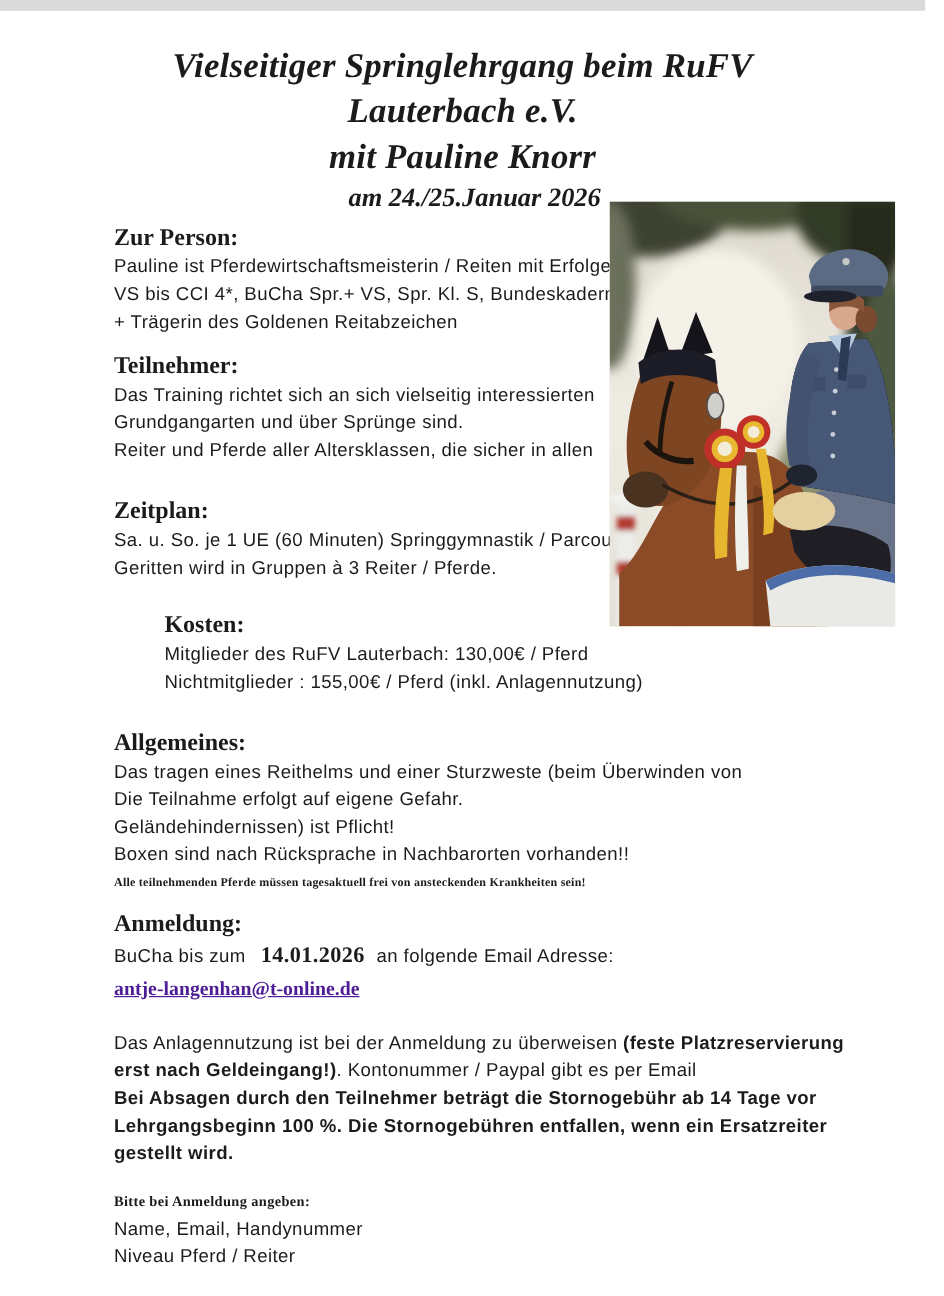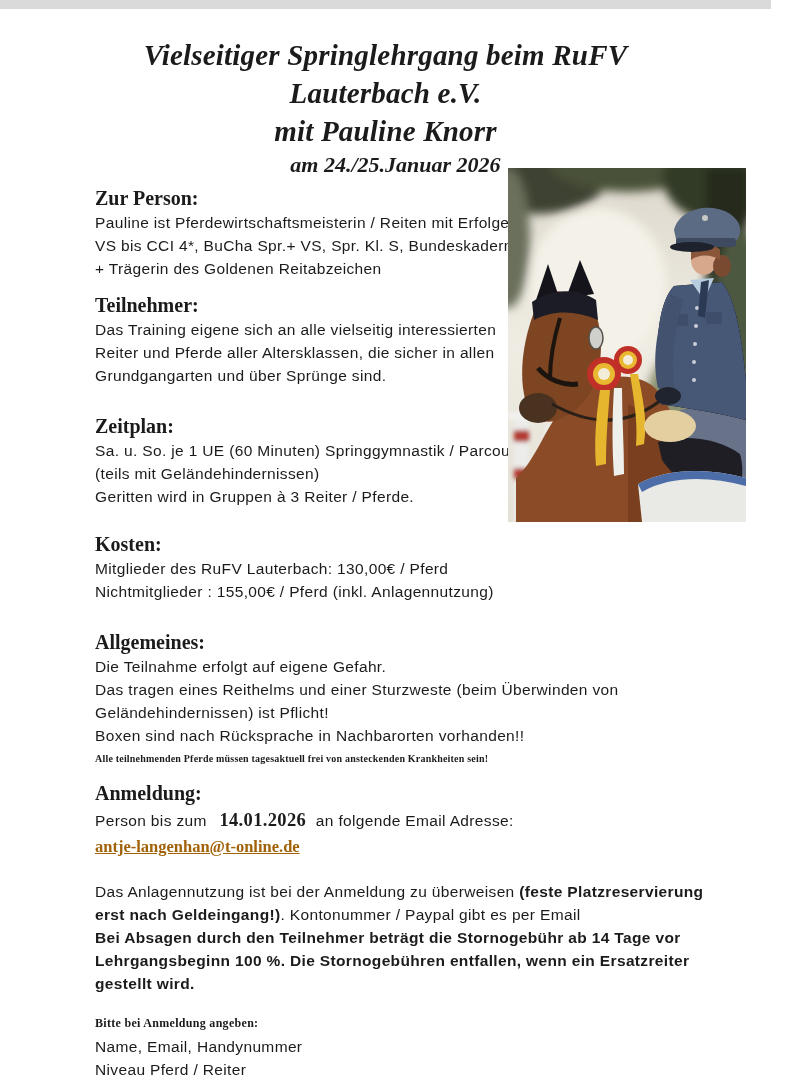--- a/index.html
+++ b/index.html
@@ -57,21 +57,21 @@
   .mt-kost{margin-top:0px;}
   .mt-allg{margin-top:3px;}
   .mt-anm{margin-top:0px;}
   .deadline{line-height:28px;}
   .deadline .pre{margin-right:8px;}
   .deadline .post{margin-left:5px;}
   .date-bold{font-weight:bold;font-size:18.5px;font-family:Liberation Serif, serif;}
   .email{
     font-family:"Liberation Serif",serif;
     font-size:16.5px;font-weight:bold;
-    color:#a16207;text-decoration:underline;
+    color:#4c1d95;text-decoration:underline;
     letter-spacing:0;
   }
   .pay{margin-top:8px;}
   .angaben{margin-top:16px;}
   .angaben .h{font-size:12px;line-height:24px;letter-spacing:.3px;}
 </style>
 </head>
 <body>
 
 <div class="page">
@@ -196,51 +196,50 @@
 
     <section class="mt-zur">
       <h2 class="h">Zur Person:</h2>
       <div class="line">Pauline ist Pferdewirtschaftsmeisterin / Reiten mit Erfolgen in</div>
       <div class="line">VS bis CCI 4*, BuCha Spr.+ VS, Spr. Kl. S, Bundeskadermitglied</div>
       <div class="line">+ Trägerin des Goldenen Reitabzeichen</div>
     </section>
 
     <section class="mt-teil" style="margin-top:13px;">
       <h2 class="h">Teilnehmer:</h2>
-      <div class="line">Das Training eigene sich an alle vielseitig interessierten</div>
+      <div class="line">Das Training richtet sich an sich vielseitig interessierten</div>
+      <div class="line">Grundgangarten und über Sprünge sind.</div>
       <div class="line">Reiter und Pferde aller Altersklassen, die sicher in allen</div>
-      <div class="line">Grundgangarten und über Sprünge sind.</div>
     </section>
 
     <section class="mt-zeit" style="margin-top:27px;">
       <h2 class="h">Zeitplan:</h2>
       <div class="line">Sa. u. So. je 1 UE (60 Minuten) Springgymnastik / Parcours</div>
-      <div class="line">(teils mit Geländehindernissen)</div>
       <div class="line">Geritten wird in Gruppen à 3 Reiter / Pferde.</div>
     </section>
 
-    <section class="mt-kost" style="margin-top:24px;">
+    <section class="mt-kost" style="margin-top:24px;margin-left:42px;">
       <h2 class="h">Kosten:</h2>
       <div class="line">Mitglieder des RuFV Lauterbach: 130,00€ / Pferd</div>
       <div class="line">Nichtmitglieder : 155,00€ / Pferd (inkl. Anlagennutzung)</div>
     </section>
 
     <section class="mt-allg" style="margin-top:27px;">
       <h2 class="h">Allgemeines:</h2>
+      <div class="line">Das tragen eines Reithelms und einer Sturzweste (beim Überwinden von</div>
       <div class="line">Die Teilnahme erfolgt auf eigene Gefahr.</div>
-      <div class="line">Das tragen eines Reithelms und einer Sturzweste (beim Überwinden von</div>
       <div class="line">Geländehindernissen) ist Pflicht!</div>
       <div class="line">Boxen sind nach Rücksprache in Nachbarorten vorhanden!!</div>
       <div class="serif-note">Alle teilnehmenden Pferde müssen tagesaktuell frei von ansteckenden Krankheiten sein!</div>
     </section>
 
     <section class="mt-anm" style="margin-top:11px;">
       <h2 class="h">Anmeldung:</h2>
       <div class="line deadline">
-        <span class="pre">Person bis zum</span>
+        <span class="pre">BuCha bis zum</span>
         <span class="date-bold">14.01.2026</span>
         <span class="post">an folgende Email Adresse:</span>
       </div>
       <div class="line">
         <a class="email" href="#">antje-langenhan@t-online.de</a>
       </div>
 
       <p class="para pay" style="margin-top:22px;"><span>Das Anlagennutzung ist bei der Anmeldung zu überweisen </span><span class="b">(feste Platzreservierung erst nach Geldeingang!)</span><span>. Kontonummer / Paypal gibt es per Email</span></p>
       <p class="para b" style="margin-top:0;">Bei Absagen durch den Teilnehmer beträgt die Stornogebühr ab 14 Tage vor Lehrgangsbeginn 100 %. Die Stornogebühren entfallen, wenn ein Ersatzreiter gestellt wird.</p>
     </section>

